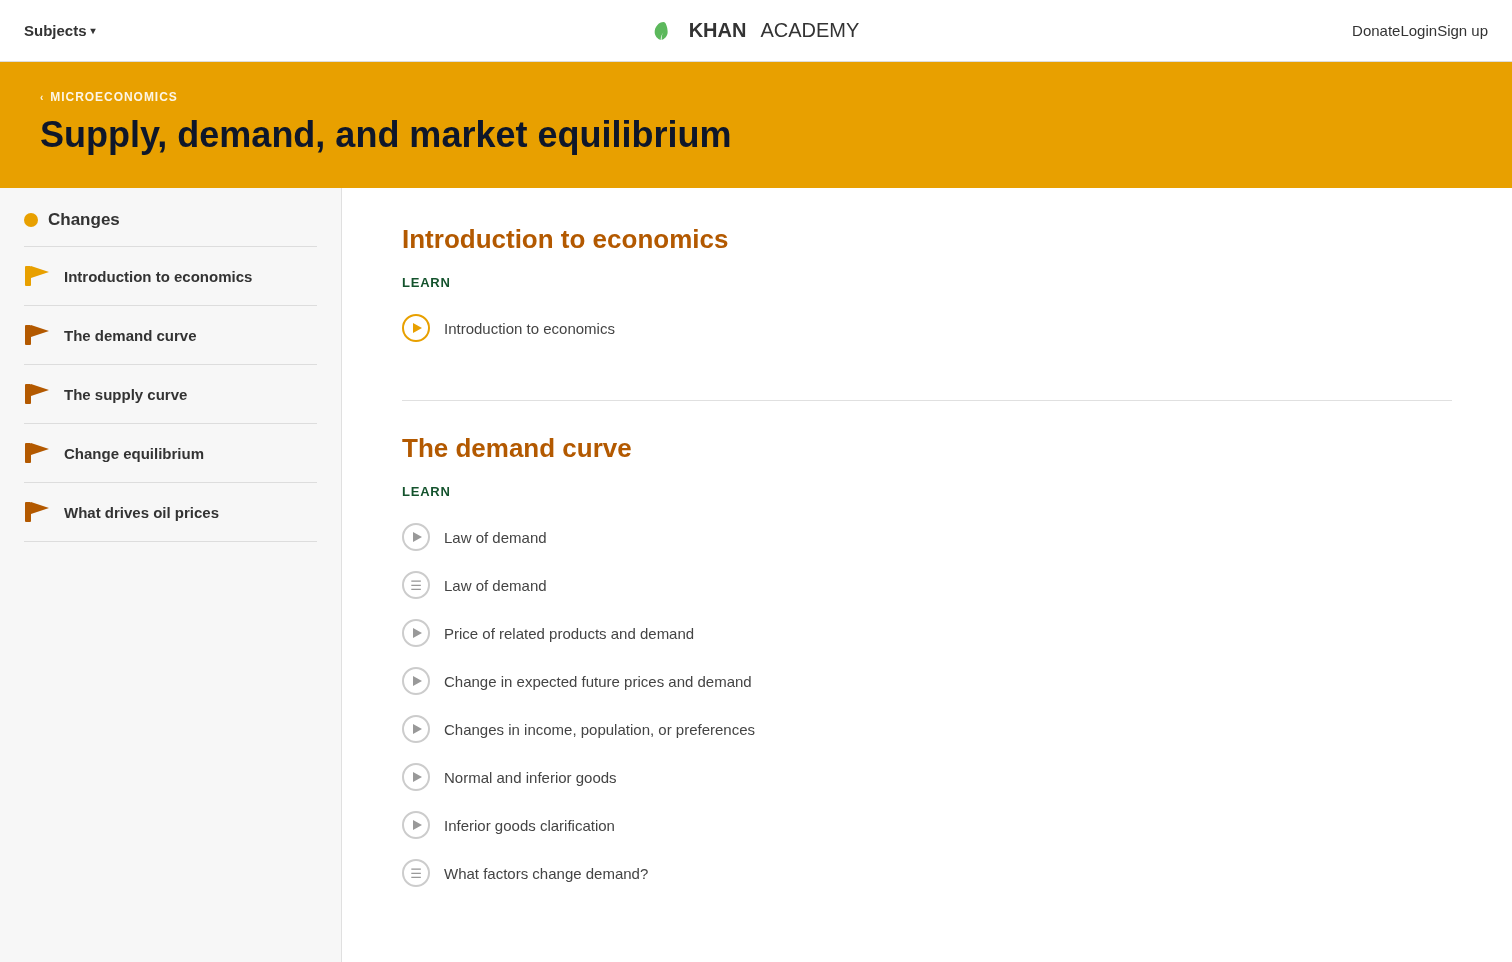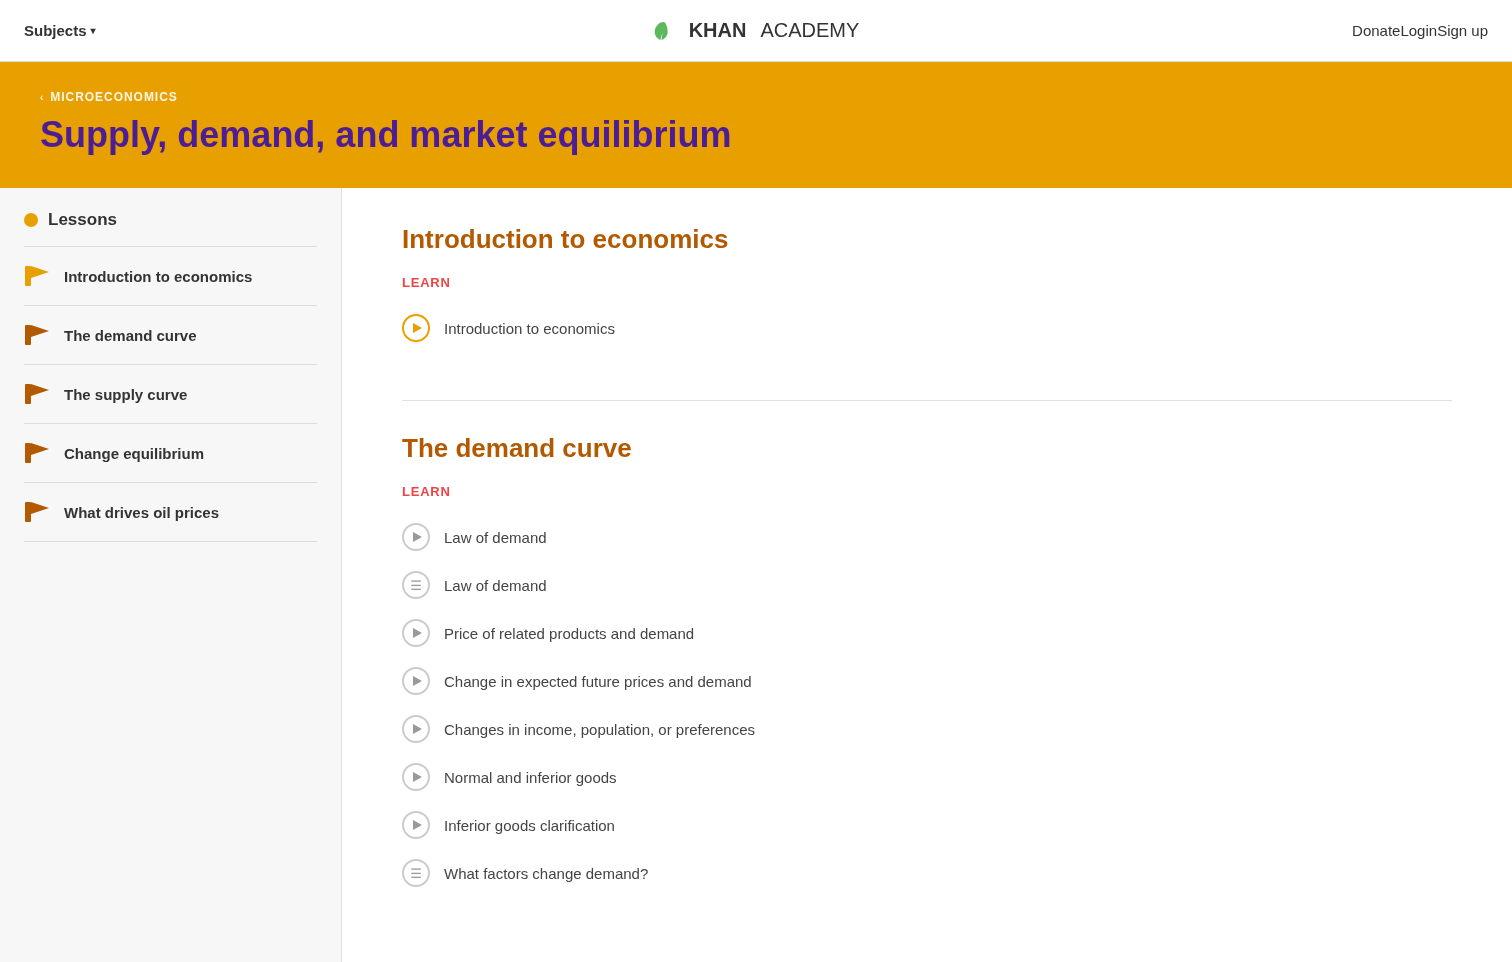--- a/index.html
+++ b/index.html
@@ -58,21 +58,21 @@
       color: #fff;
     }
     .hero-breadcrumb {
       display: flex; align-items: center; gap: 6px;
       font-size: 12px; font-weight: 600; letter-spacing: 0.08em;
       text-transform: uppercase; color: rgba(255,255,255,0.9);
       margin-bottom: 10px;
     }
     .hero-breadcrumb-chevron { font-size: 10px; }
     .hero-title {
-      font-size: 36px; font-weight: 700; color: #4c1d95;
+      font-size: 36px; font-weight: 700; color: #0f172a;
     }
 
     
     .body-layout {
       display: flex;
       min-height: calc(100vh - 160px);
     }
 
     
     .sidebar {
@@ -127,21 +127,21 @@
 
     
     .section { margin-bottom: 48px; }
     .section-title {
       font-size: 26px; font-weight: 700;
       color: #b35900;
       margin-bottom: 20px;
     }
     .section-subtitle {
       font-size: 13px; font-weight: 600;
-      color: #ef4444;
+      color: #14532d;
       text-transform: uppercase;
       letter-spacing: 0.06em;
       margin-bottom: 14px;
     }
     .section-divider {
       border: none; border-top: 1px solid #e0e0e0;
       margin: 32px 0;
     }
 
     
@@ -216,21 +216,21 @@
     <span>MICROECONOMICS</span>
   </div>
   <h1 class="hero-title">Supply, demand, and market equilibrium</h1>
 </div>
 
 <div class="body-layout">
 
   <aside class="sidebar">
     <div class="sidebar-header">
       <span class="sidebar-dot"></span>
-      <span class="sidebar-header-label">Lessons</span>
+      <span class="sidebar-header-label">Changes</span>
     </div>
     <hr class="sidebar-divider">
 
     <a class="sidebar-item" href="#">
       <div class="sidebar-icon">
         <svg class="flag-icon" viewBox="0 0 26 20">
           <rect class="flag-active" x="0" y="0" width="6" height="20" rx="1" fill="#e8a000"></rect>
           <polygon class="flag-active" points="6,0 24,6 6,12" fill="#e8a000"></polygon>
         </svg>
       </div>

